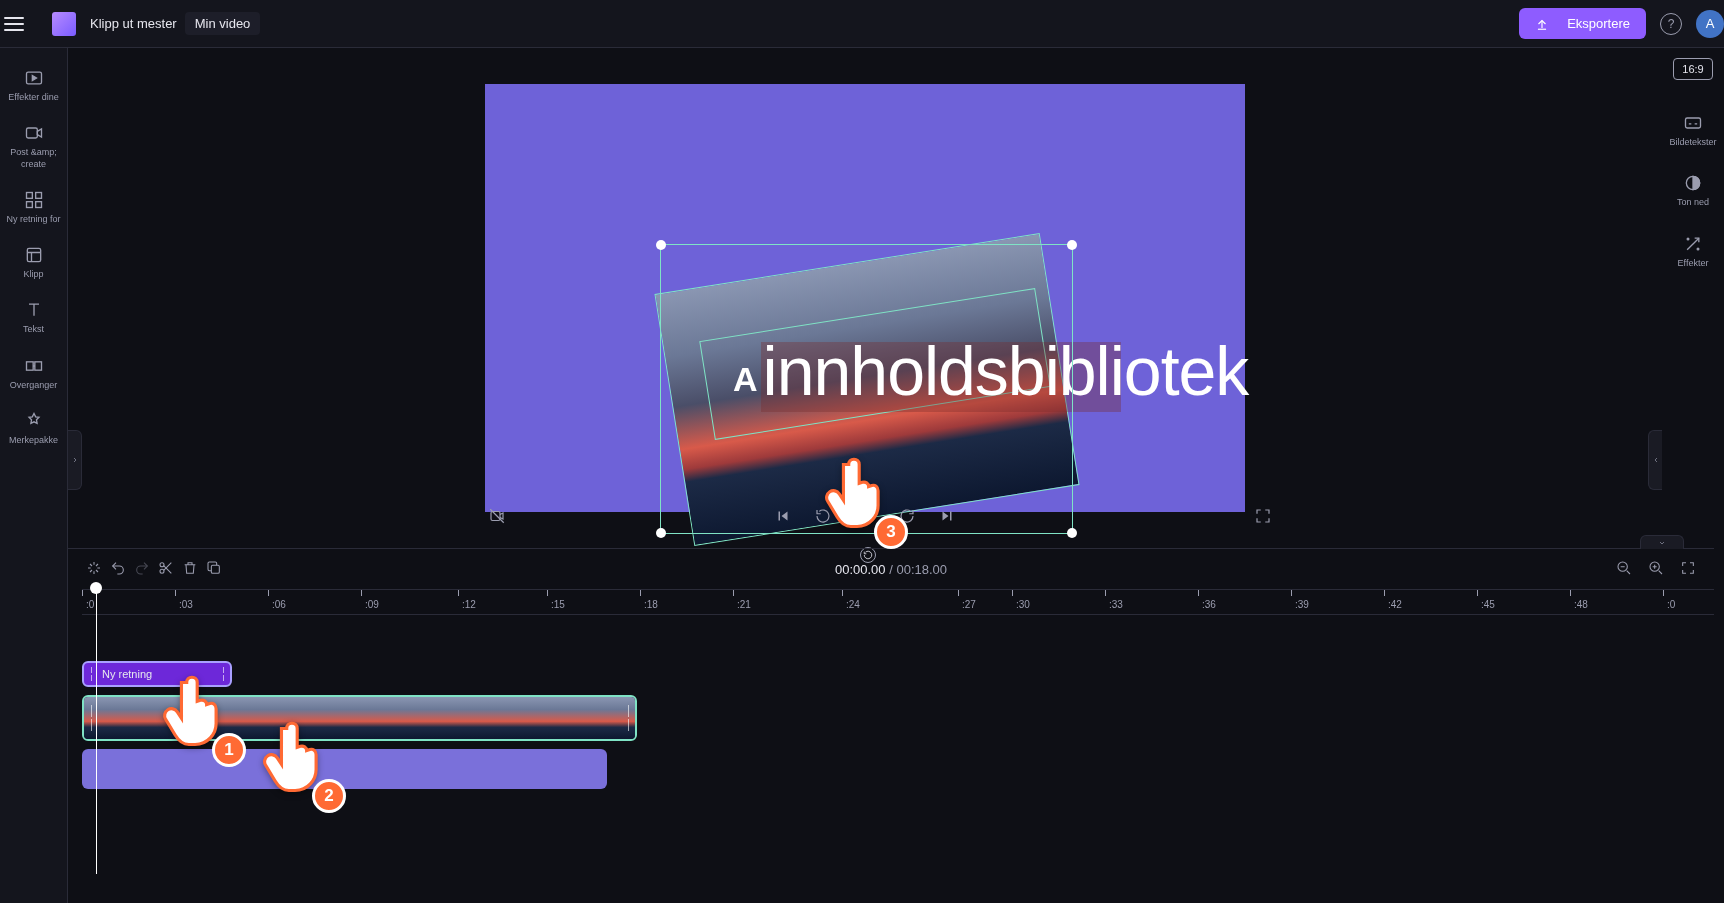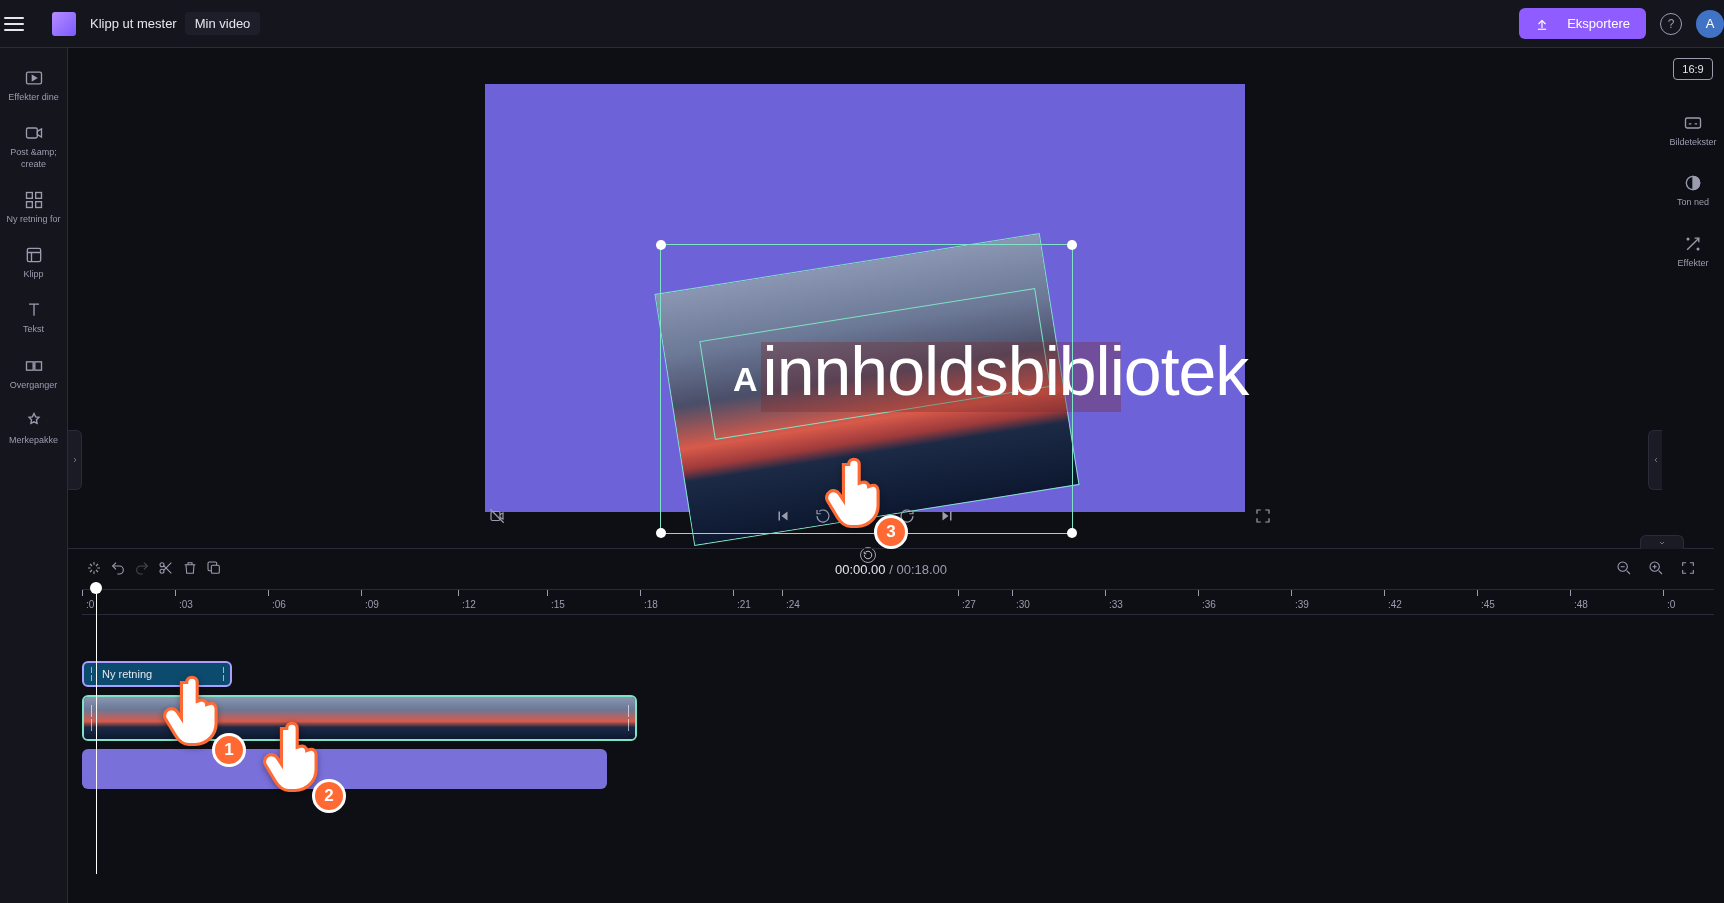--- a/index.html
+++ b/index.html
@@ -102,21 +102,21 @@
   .playhead{position:absolute;left:14px;top:0;bottom:-260px;width:1px;background:#fff;z-index:10;}
   .playhead::before{content:"";position:absolute;top:-8px;left:-6px;width:12px;height:12px;background:#fff;border-radius:50%;}
 
   .tracks{position:relative;margin-left:14px;margin-top:46px;}
   .track{position:relative;height:46px;margin-bottom:8px;}
   .clip{position:absolute;top:0;height:100%;border-radius:6px;display:flex;align-items:center;padding:0 18px;overflow:hidden;}
   .clip-handle{position:absolute;top:4px;bottom:4px;width:6px;display:flex;flex-direction:column;justify-content:center;align-items:center;gap:2px;}
   .clip-handle span{width:1px;height:12px;background:rgba(255,255,255,.6);}
   .clip-handle.l{left:4px;} .clip-handle.r{right:4px;}
   .track.text{height:26px;}
-  .clip.text{background:#0c4a6e;border:2px solid #a99fff;font-size:11px;}
+  .clip.text{background:#6d28d9;border:2px solid #a99fff;font-size:11px;}
   .clip.video{background:#1a2436;border:2px solid var(--select-green);padding:0;}
   .thumb-strip{display:flex;width:100%;height:100%;}
   .thumb{flex:1;background:linear-gradient(180deg,#8a96b2 0%,#6b7896 30%,#d85a4a 58%,#1c2a46 72%,#0d1830 100%);}
   .clip.bg{background:#7a70da;}
 </style>
 </head>
 <body>
 
 <div class="topbar">
   <div class="hamburger">
@@ -386,21 +386,21 @@
       </div>
       <div class="ruler-tick" style="left: 465px;">
         <span>:15</span>
       </div>
       <div class="ruler-tick" style="left: 558px;">
         <span>:18</span>
       </div>
       <div class="ruler-tick" style="left: 651px;">
         <span>:21</span>
       </div>
-      <div class="ruler-tick" style="left: 700px; align-items: center;">
+      <div class="ruler-tick" style="left: 760px; align-items: center;">
         <span>:24</span>
       </div>
       <div class="ruler-tick" style="left: 837px; margin-left: 39px;">
         <span>:27</span>
       </div>
       <div class="ruler-tick" style="left: 930px;">
         <span>:30</span>
       </div>
       <div class="ruler-tick" style="left: 1023px;">
         <span>:33</span>

